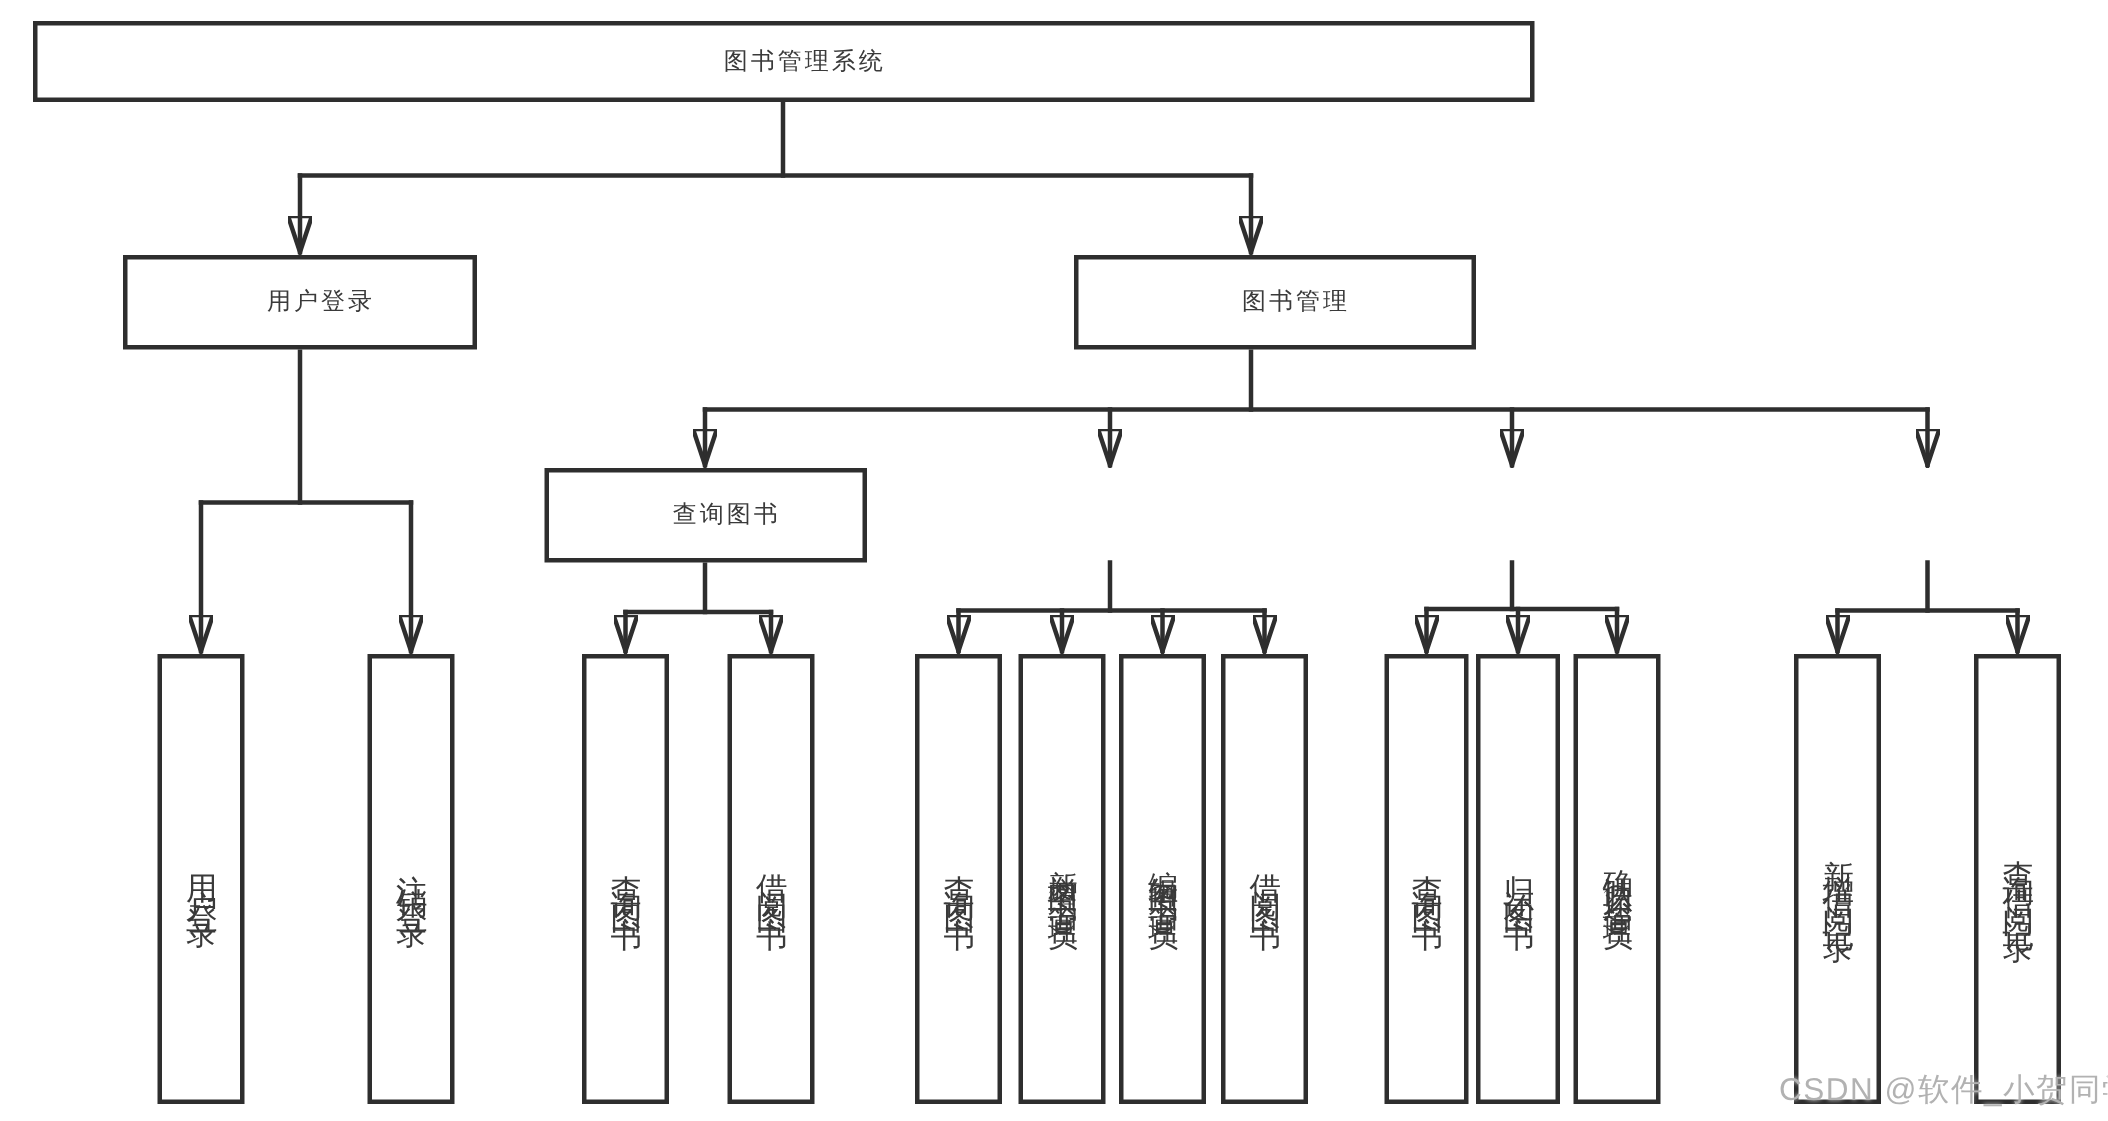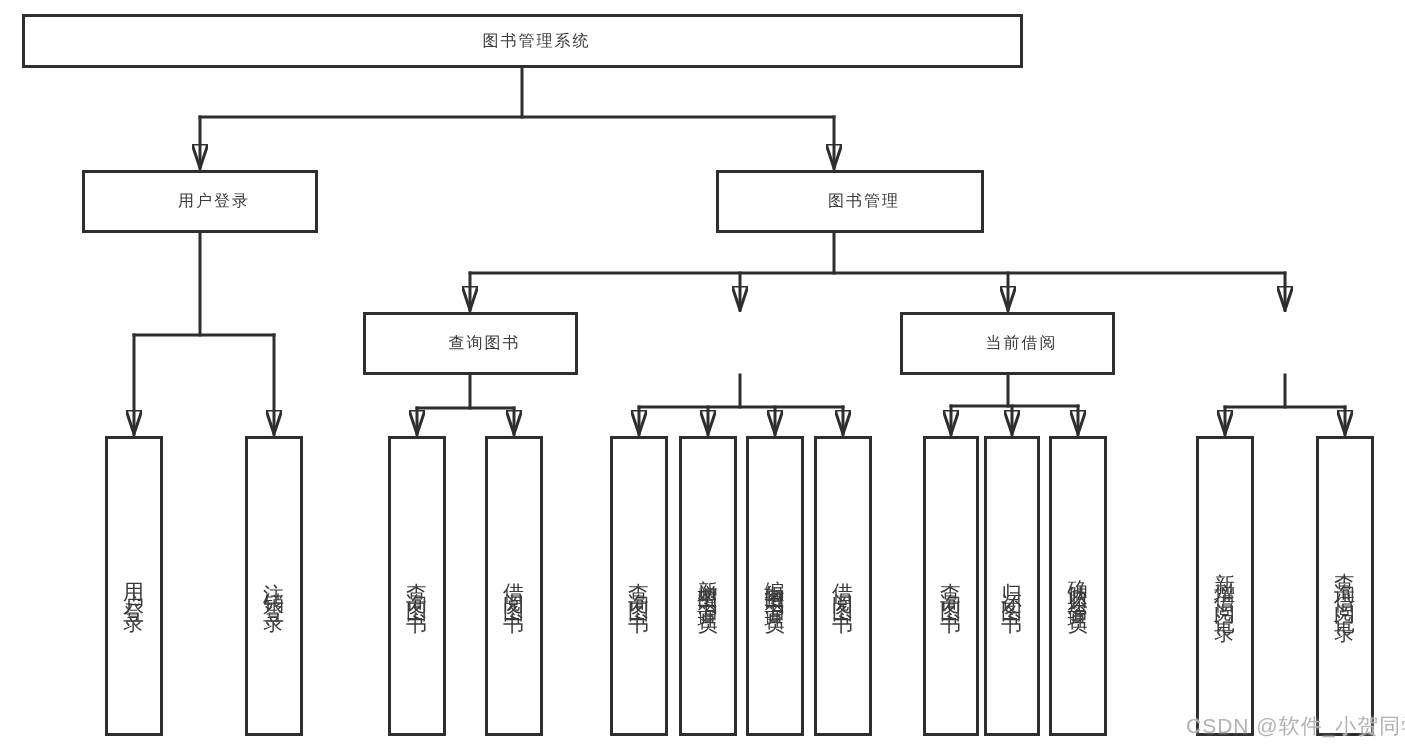--- a/index.html
+++ b/index.html
@@ -117,21 +117,20 @@
     <path d="M1225,407 V434" marker-end="url(#arw)"></path>
     <path d="M1345,407 V434" marker-end="url(#arw)"></path>
   </svg>
 
   <div class="box hbox" style="left:22px; top:14px; width:1001px; height:54px;">图书管理系统</div>
 
   <div class="box hbox" style="left:82px; top:170px; width:236px; height:63px;">用户登录</div>
   <div class="box hbox" style="left:716px; top:170px; width:268px; height:63px;">图书管理</div>
 
   <div class="box hbox" style="left:363px; top:312px; width:215px; height:63px;">查询图书</div>
-  <div class="box hbox" style="left:900px; top:312px; width:215px; height:63px;">当前借阅</div>
 
   <div class="box vbox" style="left:105px; top:436px; width:58px; height:300px;">用户登录</div>
   <div class="box vbox" style="left:245px; top:436px; width:58px; height:300px;">注销登录</div>
 
   <div class="box vbox" style="left:388px; top:436px; width:58px; height:300px;">查询图书</div>
   <div class="box vbox" style="left:485px; top:436px; width:58px; height:300px;">借阅图书</div>
 
   <div class="box vbox" style="left:610px; top:436px; width:58px; height:300px;">查询图书</div>
   <div class="box vbox v-long" style="left:679px; top:436px; width:58px; height:300px;">新增图书（管理员）</div>
   <div class="box vbox v-long" style="left:746px; top:436px; width:58px; height:300px;">编辑图书（管理员）</div>

